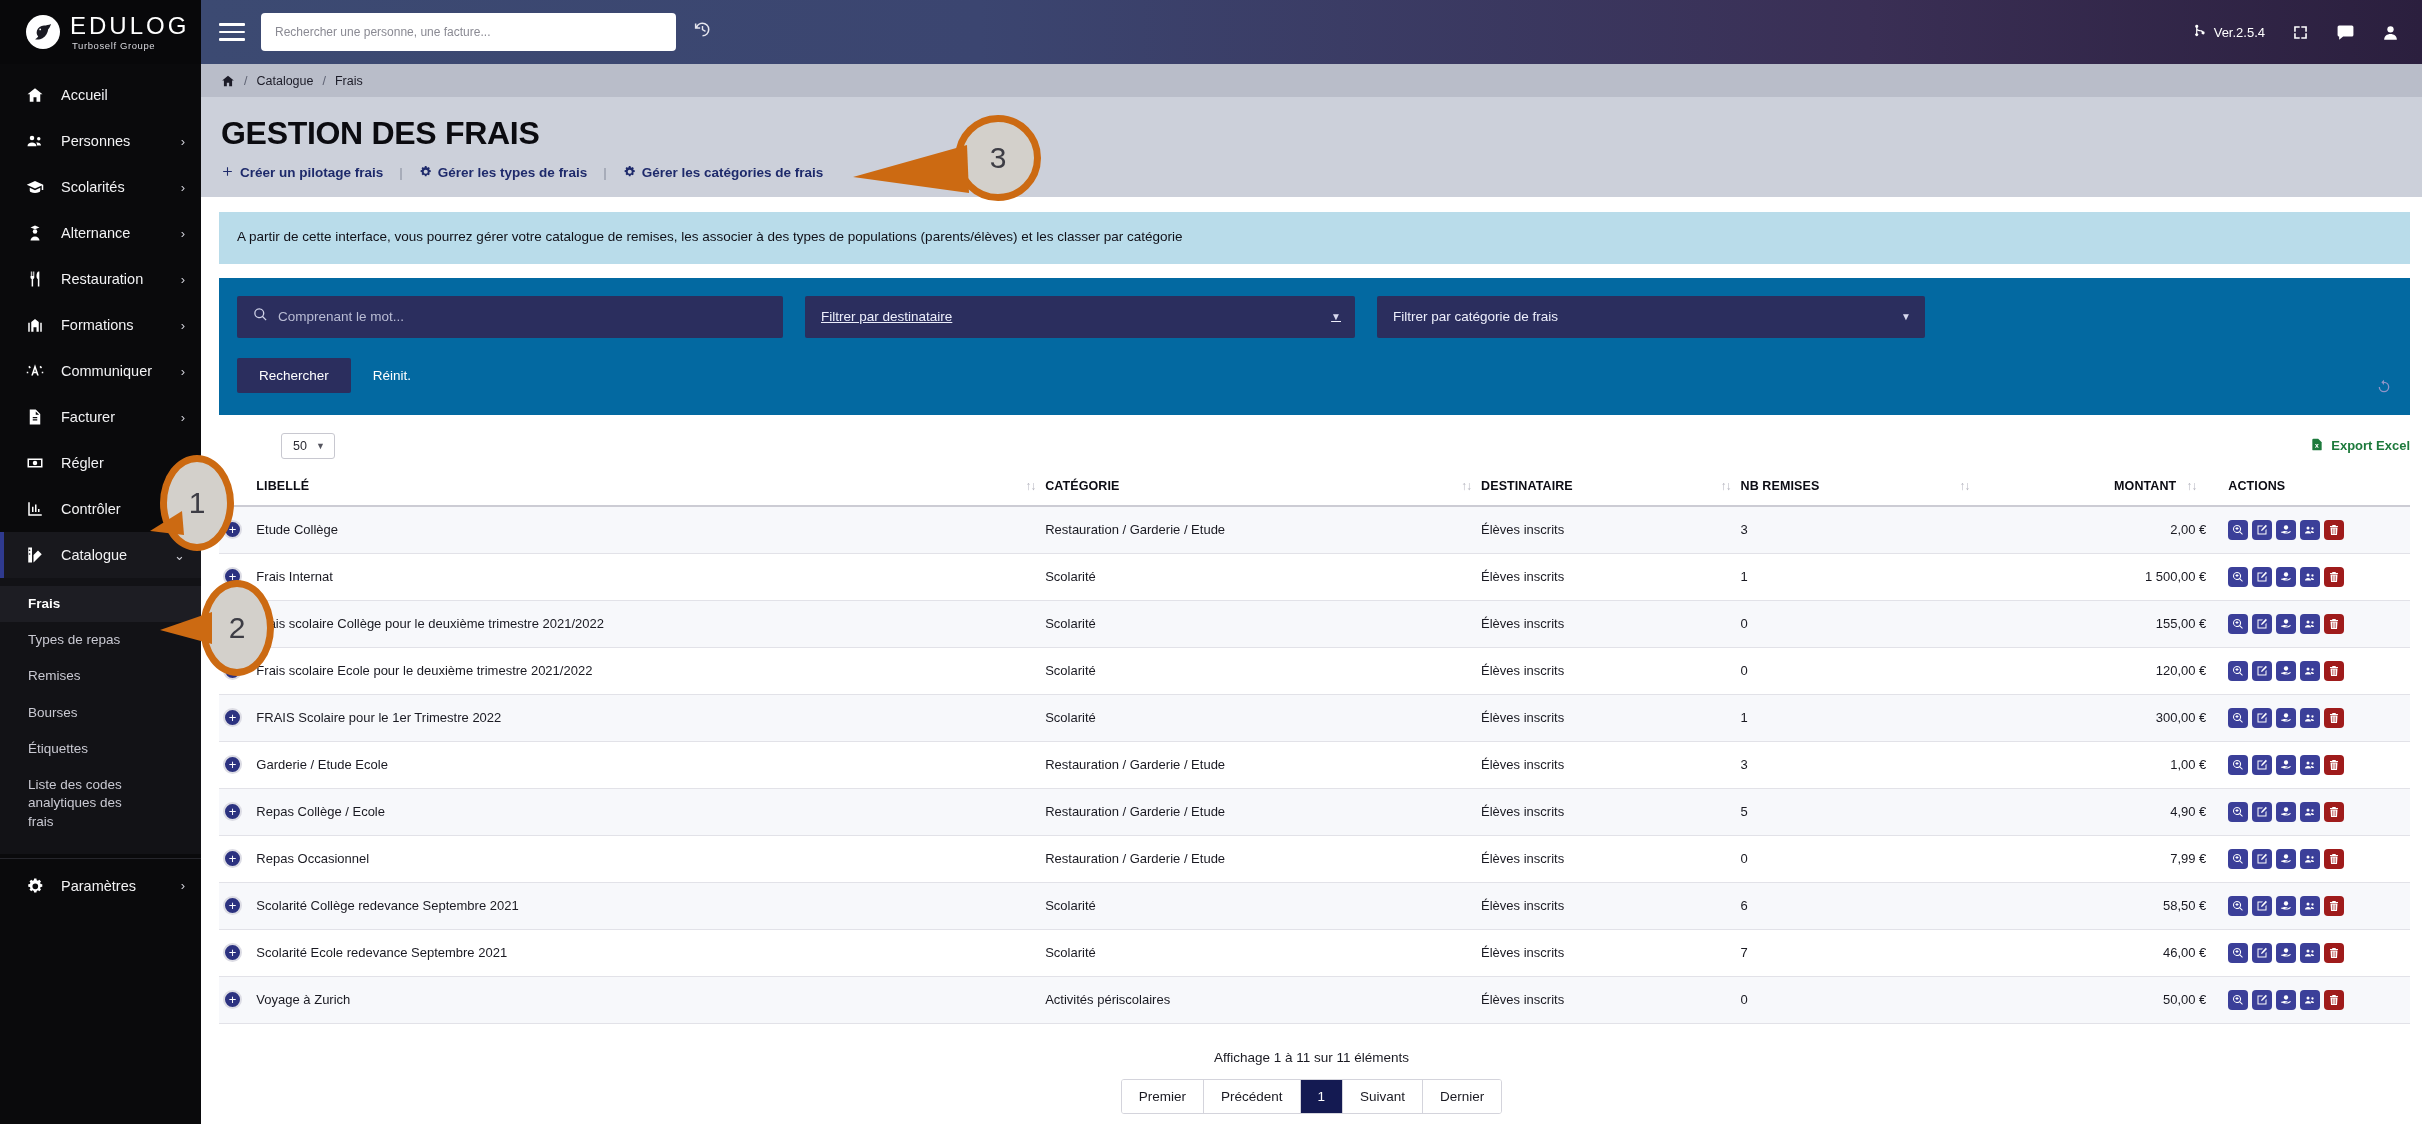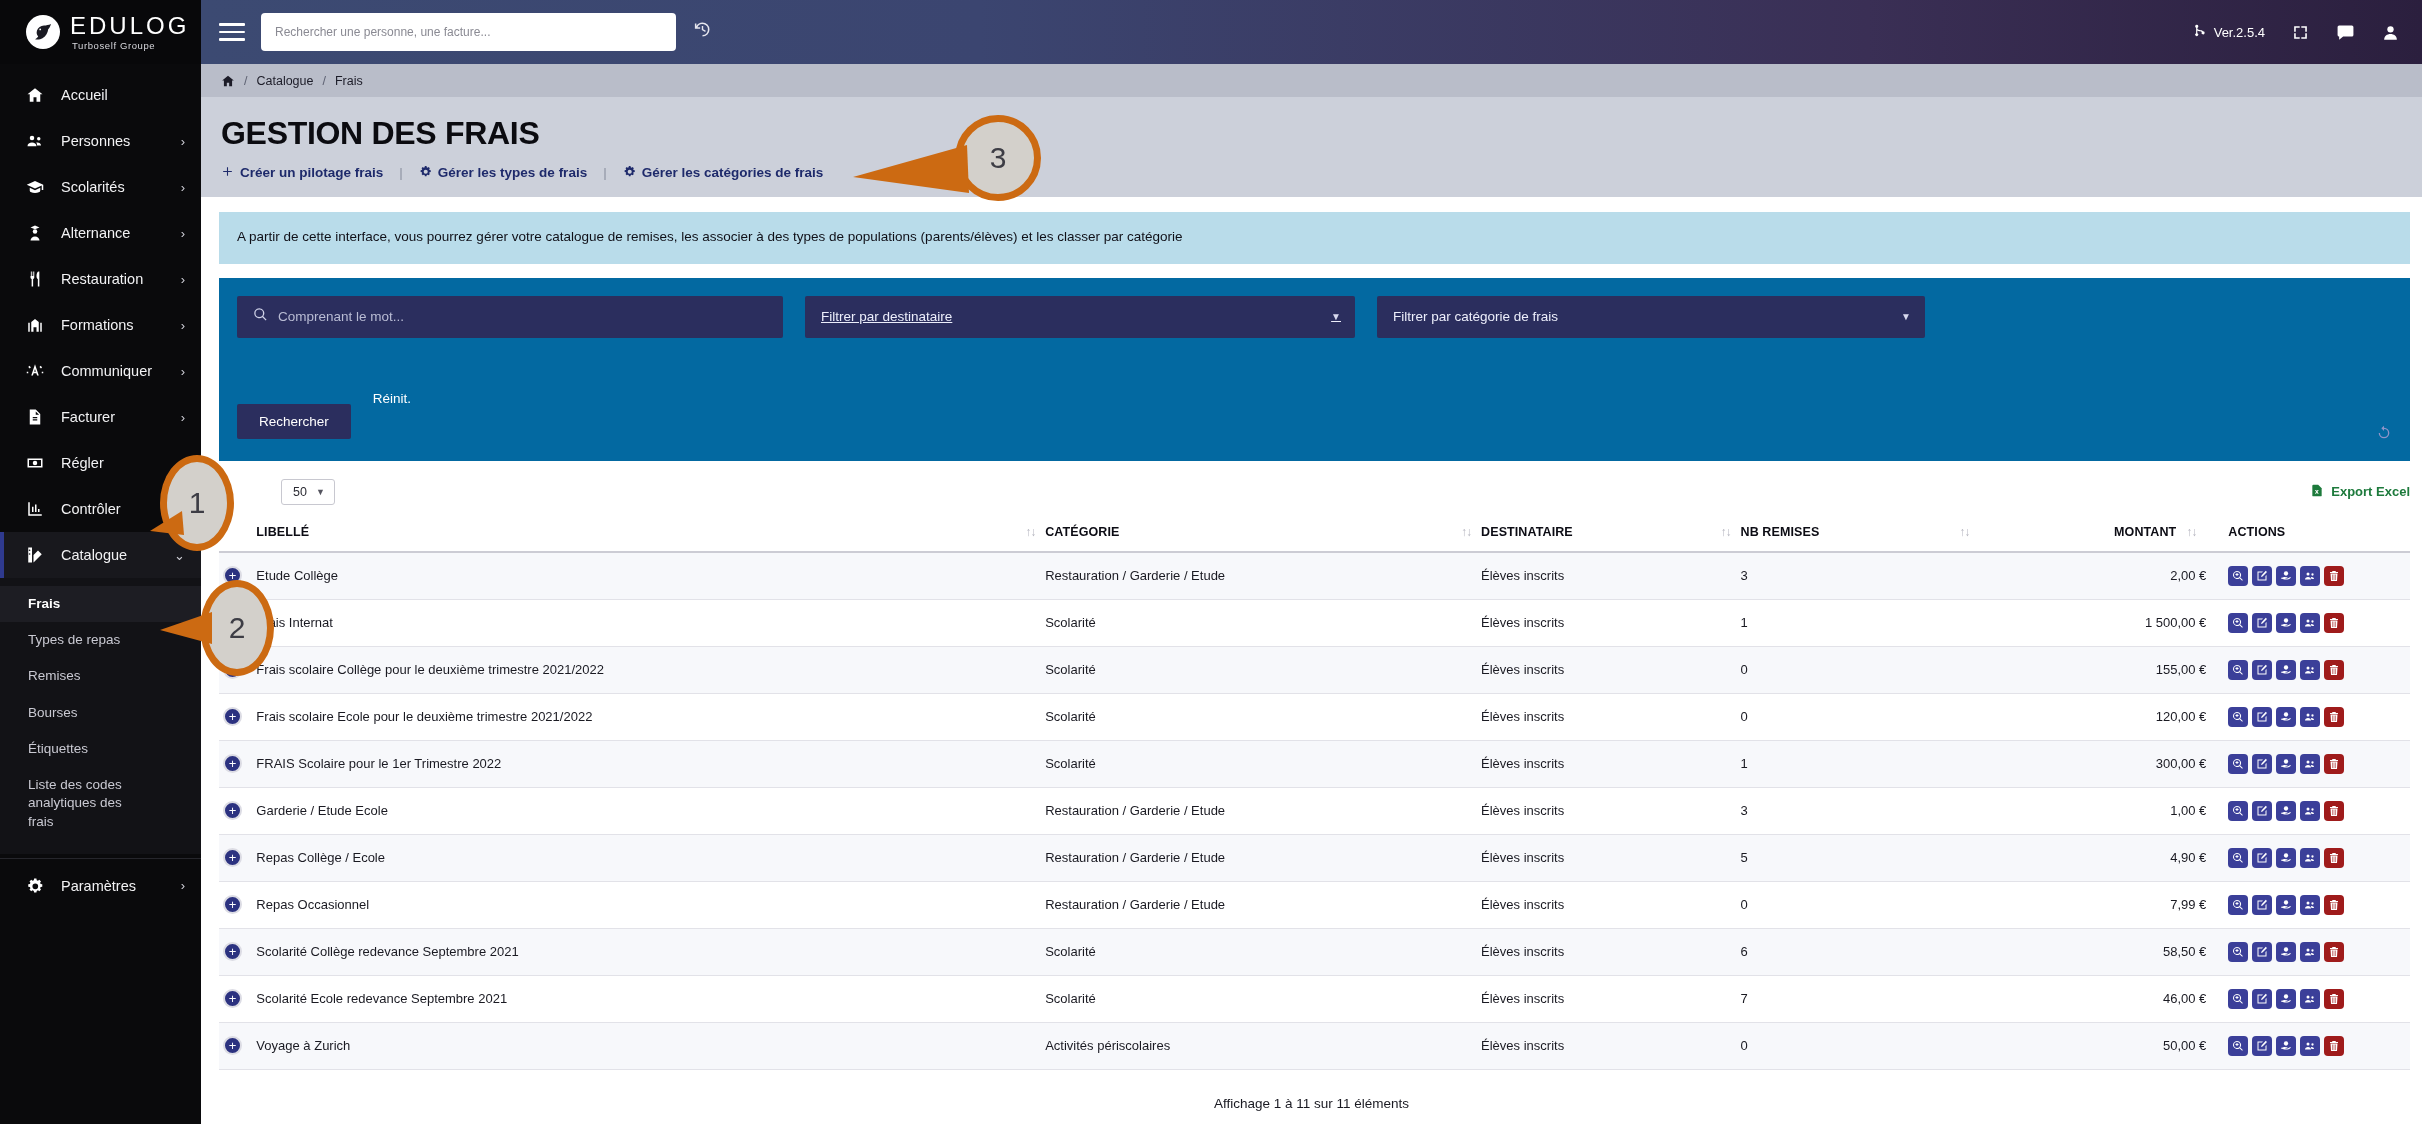--- a/index.html
+++ b/index.html
@@ -164,21 +164,20 @@
     color: #eceefb; font-size: 13.5px; cursor: pointer;
   }
   .f-select.dest { flex: 0 0 550px; text-decoration: underline; }
   .f-select.cat { flex: 0 0 548px; }
   .f-select .caret { margin-left: auto; font-size: 10px; color: #d7d9ee; }
   .filterbtns { margin-top: 20px; display: flex; align-items: center; gap: 22px; }
   .btn-search {
     background: #2b2e5e; color: #fff; border: none;
     padding: 10px 22px; font-size: 13.5px; border-radius: 2px; cursor: pointer;
     font-family: "Liberation Sans", sans-serif;
-    margin-top: 46px;
   }
   .btn-reset {
     color: #ffffff; font-size: 13.5px; cursor: pointer; background: none;
     border: none; font-family: "Liberation Sans", sans-serif;
   }
   .refresh-ic {
     position: absolute; right: 18px; bottom: 14px;
     color: #8f93c4; font-size: 17px; cursor: pointer;
   }
   .refresh-ic svg { width: 16px; height: 18px; fill: #9094c8; }

